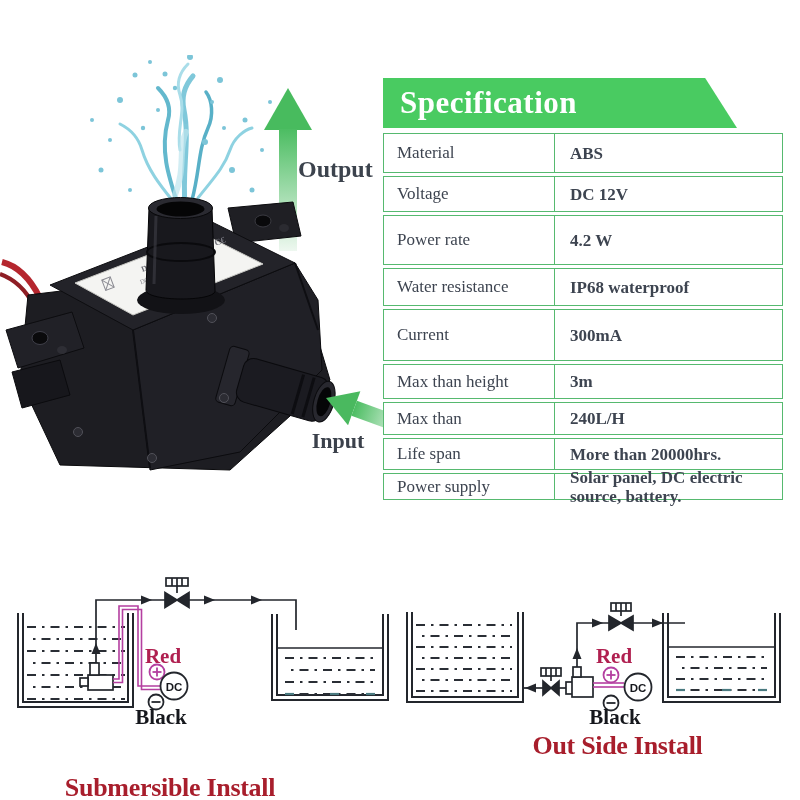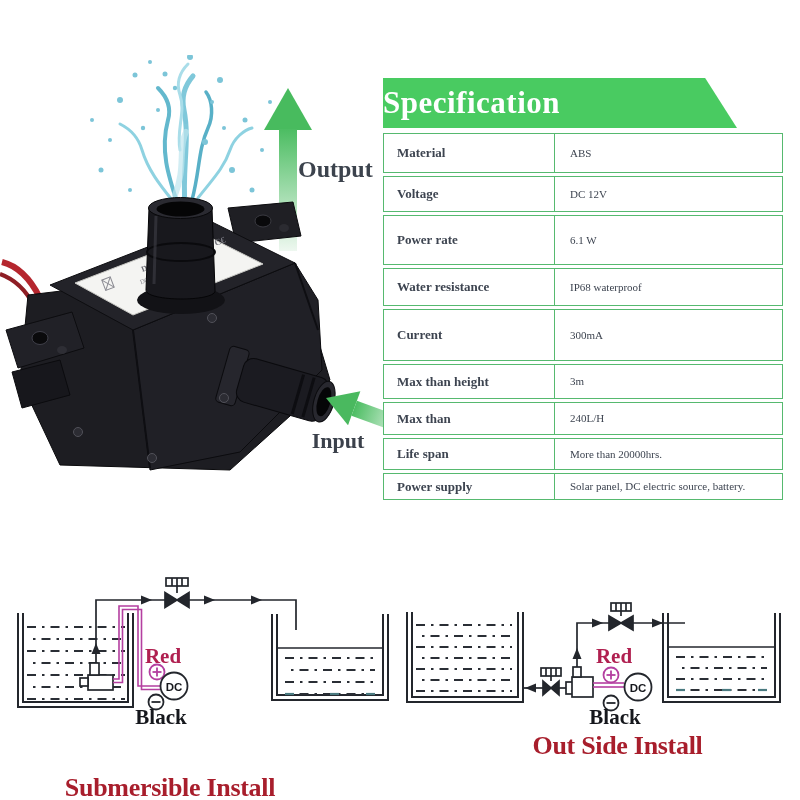--- a/index.html
+++ b/index.html
@@ -3,28 +3,28 @@
 <meta charset="utf-8">
 <style>
   html,body{margin:0;padding:0;background:#fff;}
   .canvas{position:relative;width:800px;height:800px;background:#ffffff;overflow:hidden;
           font-family:"Liberation Serif",serif;color:#3d4450;}
   .abs{position:absolute;}
 
   
   .spec-banner{left:383px;top:78px;width:354px;height:50px;background:#49cb61;
                clip-path:polygon(0 0,91% 0,100% 100%,0 100%);}
-  .spec-banner span{display:block;line-height:50px;color:#ffffff;
+  .spec-banner span{display:block;line-height:50px;padding-left:17px;color:#ffffff;
                font-size:31px;font-weight:bold;letter-spacing:.5px;}
   .spec-table{left:383px;top:133px;width:400px;}
   .spec-row{display:flex;background:#fff;border:1.6px solid #56b96f;margin-bottom:3px;
             box-sizing:border-box;align-items:center;}
   .spec-label{width:157px;flex:0 0 157px;align-self:stretch;display:flex;align-items:center;
-            border-right:1.6px solid #56b96f;padding-left:13px;font-weight:bold;font-size:13px;}
-  .spec-value{padding:2px 6px 2px 15px;font-size:11px;line-height:19px;}
+            border-right:1.6px solid #56b96f;padding-left:13px;font-weight:normal;font-size:17px;}
+  .spec-value{padding:2px 6px 2px 15px;font-size:17px;line-height:19px;font-weight:bold;}
 
   
   .diag-title{font-size:26px;font-weight:bold;color:#a81e2c;text-align:center;letter-spacing:-.3px;}
   #title-left{left:0;top:731px;width:340px;margin-top:42px;}
   #title-right{left:460px;top:731px;width:315px;}
 
   svg text{font-family:"Liberation Serif",serif;}
   .dtxt{fill:#15171c;font-weight:bold;}
   .rtxt{fill:#b02050;font-weight:bold;}
 </style>
@@ -163,21 +163,21 @@
     <div class="spec-row" style="height:40px">
       <div class="spec-label">Material</div>
       <div class="spec-value">ABS</div>
     </div>
     <div class="spec-row" style="height:36px">
       <div class="spec-label">Voltage</div>
       <div class="spec-value">DC 12V</div>
     </div>
     <div class="spec-row" style="height:50px">
       <div class="spec-label">Power rate</div>
-      <div class="spec-value">6.1 W</div>
+      <div class="spec-value">4.2 W</div>
     </div>
     <div class="spec-row" style="height:38px">
       <div class="spec-label">Water resistance</div>
       <div class="spec-value">IP68 waterproof</div>
     </div>
     <div class="spec-row" style="height:52px">
       <div class="spec-label">Current</div>
       <div class="spec-value">300mA</div>
     </div>
     <div class="spec-row" style="height:35px">

